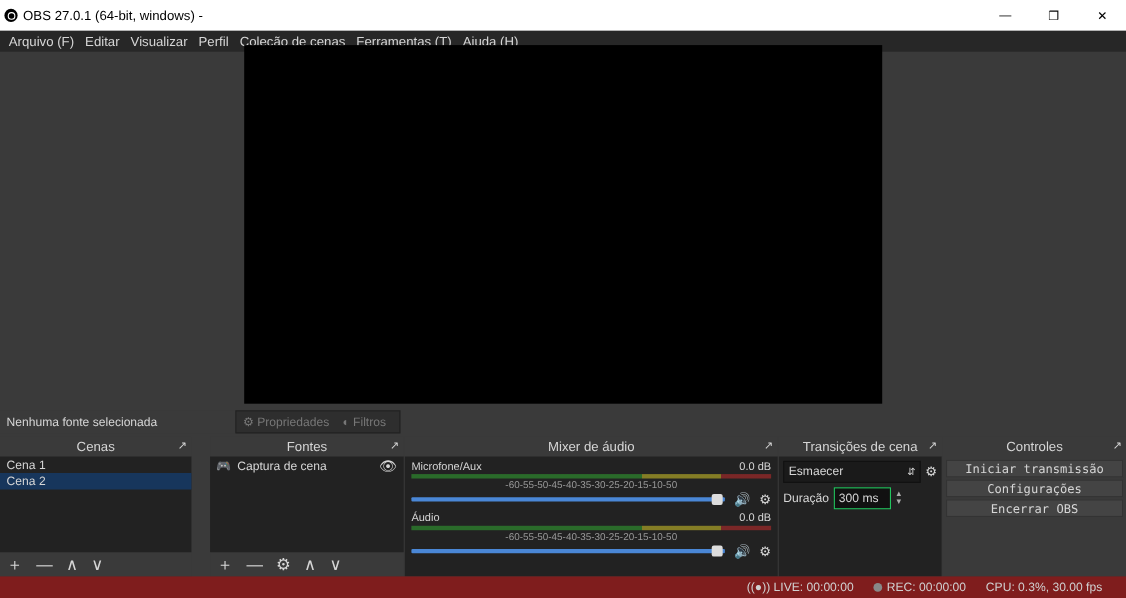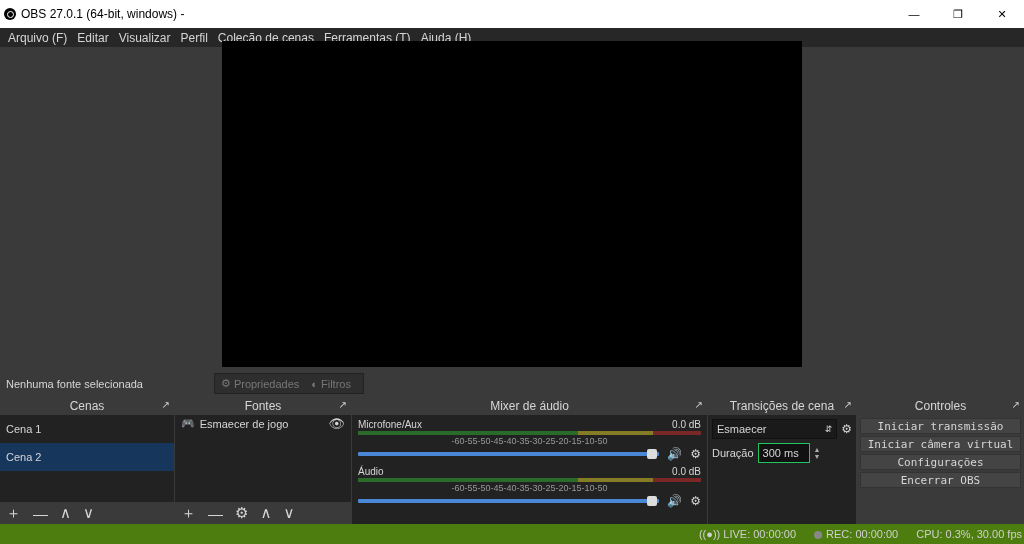--- a/index.html
+++ b/index.html
@@ -32,25 +32,25 @@
 
 
 .docks { position: absolute; top: 397px; left: 0; right: 0; height: 127px; display: flex; }
 .dock { display: flex; flex-direction: column; }
 .dock-body { flex: 1; background: #222; position: relative; }
 .dock-toolbar { height: 22px; background: #3a3a3a; display: flex; align-items: center; padding-left: 6px; gap: 12px; }
 .tbtn { color: #d6d6d6; font-size: 15px; cursor: pointer; }
 
 
 .scenes { width: 174px; }
-.scene-item { height: 28px; padding-left: 6px; display: flex; align-items: center; font-size: 11px; font-family: Consolas, monospace; cursor: pointer; }
+.scene-item { height: 15px; padding-left: 6px; display: flex; align-items: center; font-size: 11px; font-family: Consolas, monospace; cursor: pointer; }
 .scene-item.sel { background: #17365c; }
 
 
-.sources { width: 176px; margin-left: 1px; }
+.sources { width: 176px; margin-left: 17px; }
 .src-item { height: 17px; display: flex; align-items: center; padding: 0 6px; font-size: 11px; font-family: Consolas, monospace; }
 .src-item .eye { margin-left: auto; font-size: 13px; }
 
 
 .audio { flex: 1; margin-left: 1px; }
 .audio-body { padding: 4px 6px; font-size: 10px; font-family: Consolas, monospace; }
 .audio-row-top { display: flex; justify-content: space-between; margin-bottom: 1px; gap: 47px; }
 .meter { height: 4px; background: linear-gradient(to right, #2a6b2a 0%, #2a6b2a 64%, #847d25 64%, #847d25 86%, #7a2727 86%, #7a2727 100%); position: relative; margin-bottom: 0px; }
 .ticks { display: flex; justify-content: center; font-size: 9px; color: #999; margin-bottom: 1px; margin-top: 1px; }
 .audio-ctrl { display: flex; align-items: center; gap: 8px; margin-bottom: 5px; }
@@ -65,21 +65,21 @@
 .trans-select { flex: 1; height: 20px; background: #1a1a1a; border: 1px solid #111; display: flex; align-items: center; padding: 0 4px; color: #d6d6d6; font-size: 11px; font-family: Consolas, monospace; justify-content: space-between; }
 .trans-num { width: 52px; height: 20px; background: #111; border: 1px solid #22c55e; display: flex; align-items: center; padding: 0 4px; color: #d6d6d6; font-size: 11px; font-family: Consolas, monospace; }
 .spin { display: flex; flex-direction: column; font-size: 7px; line-height: 7px; color: #aaa; cursor: pointer; }
 
 
 .controls { width: 167px; margin-left: 1px; }
 .controls-body { padding: 3px; display: flex; flex-direction: column; gap: 2px; }
 .ctrl-btn { height: 16px; background: #444; border: 1px solid #333; display: flex; align-items: center; justify-content: center; font-size: 11px; font-family: Consolas, monospace; cursor: pointer; color: #d6d6d6; }
 
 
-.statusbar { position: absolute; bottom: 0; left: 0; right: 0; height: 20px; background: #4d7c0f; display: flex; align-items: center; justify-content: flex-end; padding-right: 2px; gap: 18px; font-size: 11px; font-family: Consolas, monospace; color: #d0d0d0; }
+.statusbar { position: absolute; bottom: 0; left: 0; right: 0; height: 20px; background: #7f1d1d; display: flex; align-items: center; justify-content: flex-end; padding-right: 22px; gap: 18px; font-size: 11px; font-family: Consolas, monospace; color: #d0d0d0; }
 .statusbar .live-dot { color: #d0d0d0; }
 .statusbar .rec-dot { display: inline-block; width: 8px; height: 8px; background: #888; border-radius: 50%; margin-right: 4px; vertical-align: middle; }
 
 </style>
 </head>
 <body>
 
 <div class="titlebar">
   <span class="obs-logo"></span>
   <span>OBS 27.0.1 (64-bit, windows) -</span>
@@ -141,21 +141,21 @@
   </div>
 
   <div class="dock sources">
     <div class="dock-header">
       <span>Fontes</span>
       <span class="popout">↗</span>
     </div>
     <div class="dock-body">
       <div class="src-item">
         <span style="margin-right:5px;">🎮</span>
-        <span>Esmaecer de jogo</span>
+        <span>Captura de cena</span>
         <span class="eye">👁</span>
       </div>
     </div>
     <div class="dock-toolbar">
       <span class="tbtn">＋</span>
       <span class="tbtn">—</span>
       <span class="tbtn">⚙</span>
       <span class="tbtn">∧</span>
       <span class="tbtn">∨</span>
     </div>
@@ -252,21 +252,20 @@
     </div>
   </div>
 
   <div class="dock controls">
     <div class="dock-header">
       <span>Controles</span>
       <span class="popout">↗</span>
     </div>
     <div class="dock-body controls-body" style="background:#3a3a3a;">
       <div class="ctrl-btn">Iniciar transmissão</div>
-      <div class="ctrl-btn">Iniciar câmera virtual</div>
       <div class="ctrl-btn">Configurações</div>
       <div class="ctrl-btn">Encerrar OBS</div>
     </div>
   </div>
 
 </div>
 
 <div class="statusbar">
   <span><span class="live-dot">((●))</span> <span>LIVE: 00:00:00</span></span>
   <span><span class="rec-dot"></span><span>REC: 00:00:00</span></span>

